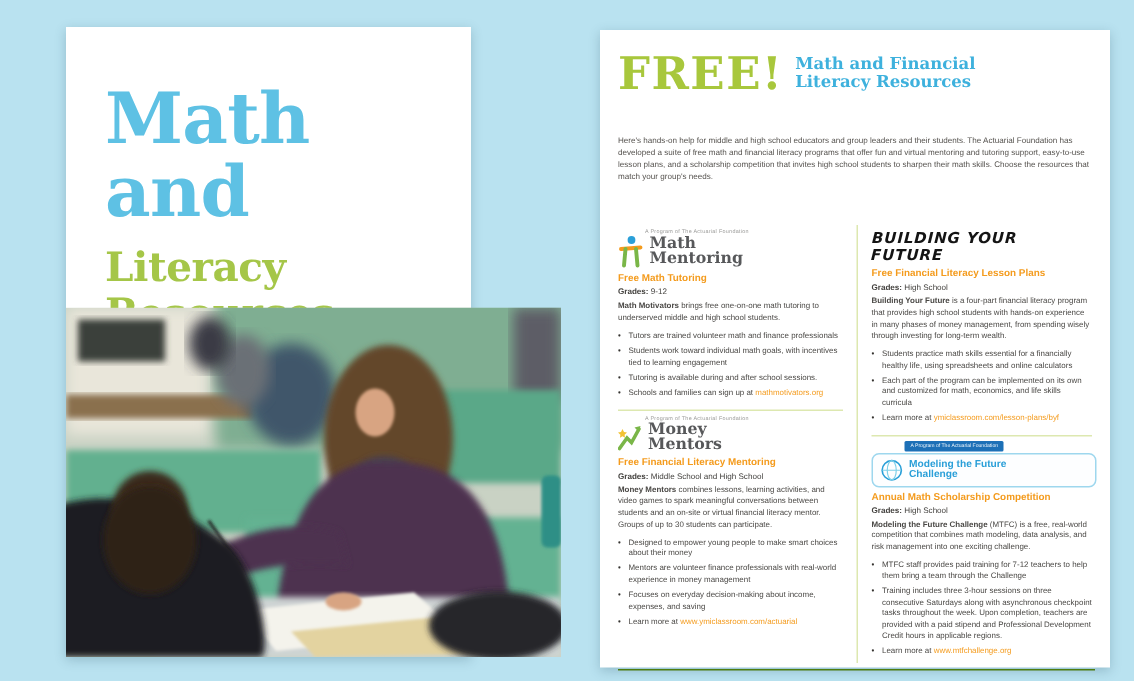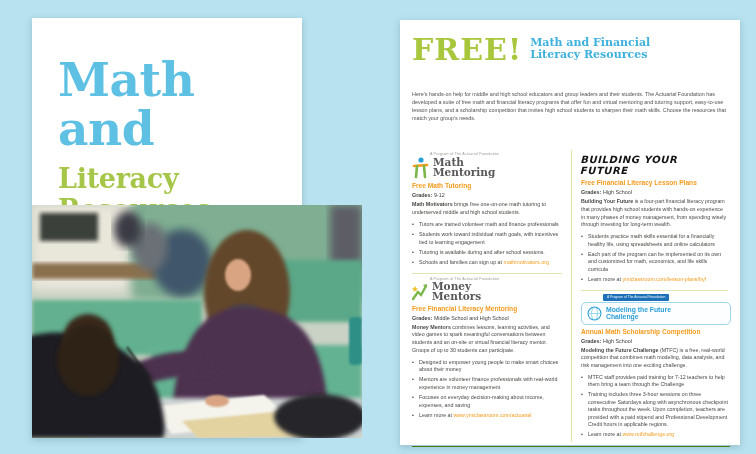--- a/index.html
+++ b/index.html
@@ -1,19 +1,19 @@
 <!DOCTYPE html>
 <html><head>
 <meta charset="utf-8">
 <style>
   html,body{margin:0;padding:0;}
   .stage{position:relative;width:756px;height:454px;background:#b9e2f0;overflow:hidden;
          font-family:"Liberation Sans",sans-serif;}
   .page{position:absolute;background:#ffffff;box-shadow:0 2px 7px rgba(40,80,100,.25);}
-  .page-left{left:32px;top:18px;width:270px;height:420px;}
+  .page-left{left:44px;top:18px;width:270px;height:420px;}
   .page-right{left:400px;top:20px;width:340px;height:425px;display:flex;flex-direction:column;
               padding:10px 10px 8px 12px;box-sizing:border-box;gap:23px;}
 
   
   .title-block{padding:38px 20px 0 26px;}
   .big-title{font-family:"DejaVu Serif",serif;font-weight:bold;color:#5ec1e4;
              font-size:47px;line-height:1.04;letter-spacing:-.5px;}
   .sub-title{font-family:"DejaVu Serif",serif;font-weight:bold;color:#a5c648;
              font-size:27px;margin-top:9px;letter-spacing:-.3px;}
   .photo{position:absolute;left:0;bottom:0;width:330px;height:233px;overflow:hidden;}

